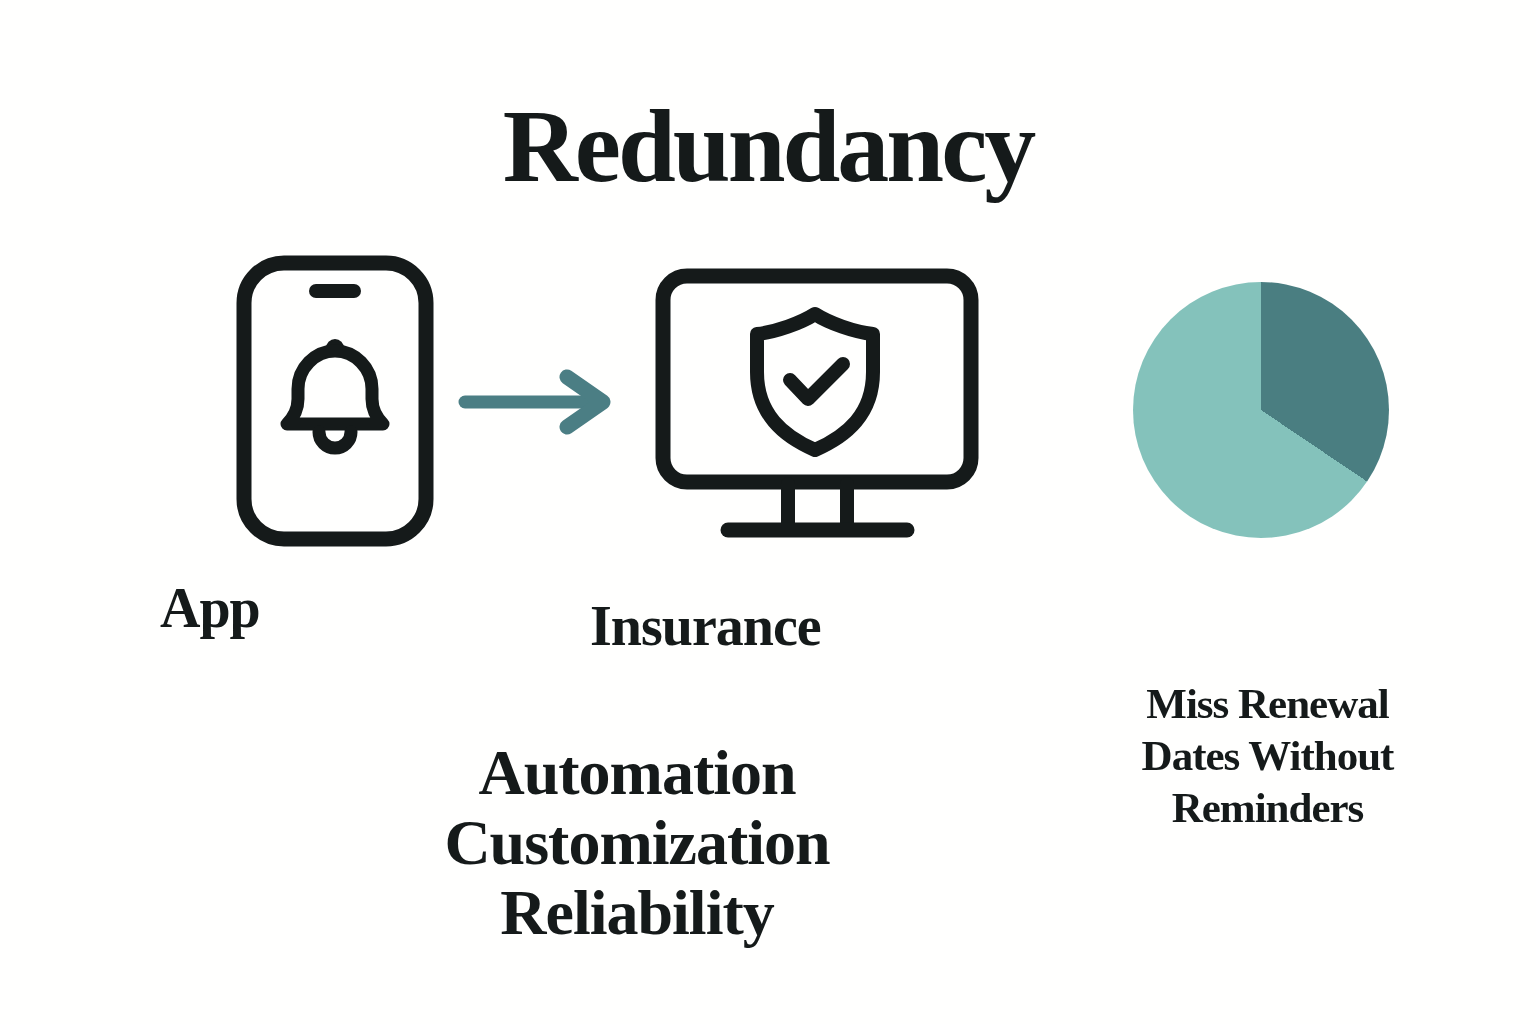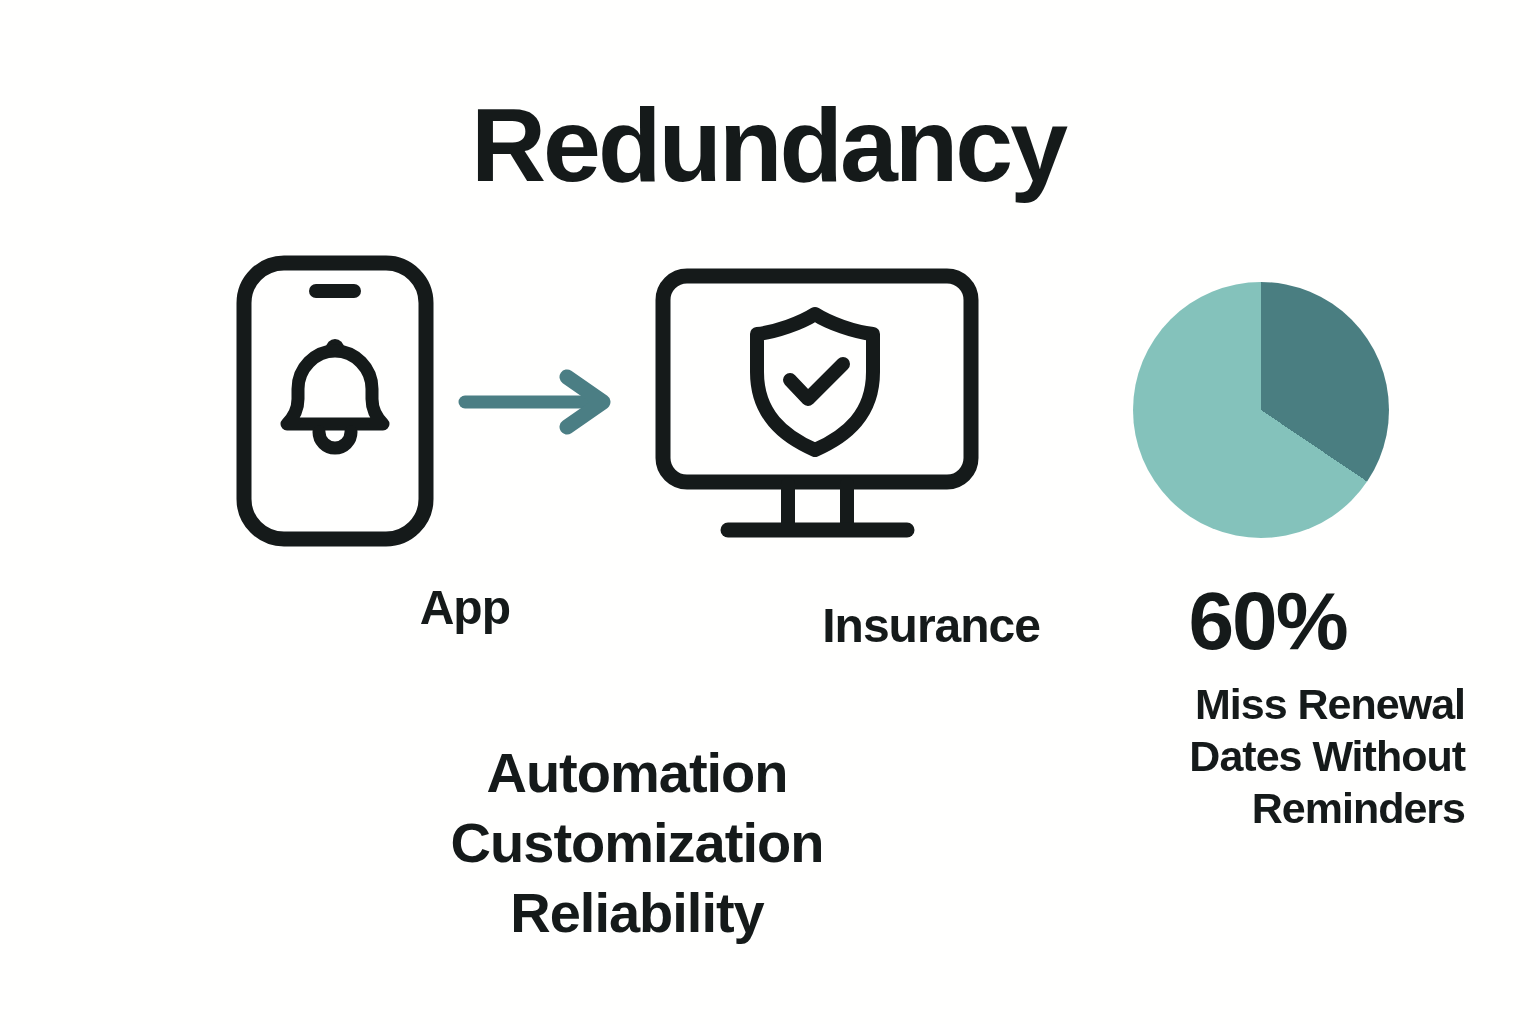--- a/index.html
+++ b/index.html
@@ -14,51 +14,52 @@
   body{
     background:var(--bg);
     font-family:"Liberation Sans","DejaVu Sans",sans-serif;
     color:var(--ink);
   }
   .canvas{
     position:relative;
     width:1536px;height:1024px;
     overflow:hidden;
     background:var(--bg);
+    font-family:Liberation Serif, serif;
   }
   .page-title{
     position:absolute;
     top:86px;left:0;width:1536px;
     text-align:center;
     font-size:104px;
     font-weight:600;
     letter-spacing:-3px;
     color:var(--ink);
   }
   .icon-abs{position:absolute;display:block;}
   .phone-icon{left:236px;top:255px;}
   .arrow-icon{left:455px;top:367px;}
   .monitor-icon{left:655px;top:268px;}
   .label{
     position:absolute;
-    text-align:right;
+    text-align:left;
     font-weight:600;
-    font-size:48px;
+    font-size:56px;
     line-height:68px;
     letter-spacing:-1px;
     color:var(--ink);
   }
   .app-label{left:160px;top:574px;width:350px;}
   .portal-label{left:590px;top:592px;width:450px;}
   .features{
     position:absolute;
     left:387px;top:738px;width:500px;
     text-align:center;
     font-weight:600;
-    font-size:56px;
+    font-size:64px;
     line-height:70px;
     letter-spacing:-1px;
     color:var(--ink);
   }
   .pie{
     position:absolute;
     left:1133px;top:282px;
     width:256px;height:256px;
     border-radius:50%;
     background:var(--pie-light);
@@ -68,21 +69,21 @@
     left:1080px;top:574px;width:375px;
     text-align:center;
     font-size:82px;
     font-weight:600;
     letter-spacing:-2px;
     color:var(--ink);
   }
   .stat-caption{
     position:absolute;
     left:1070px;top:678px;width:395px;
-    text-align:right;
+    text-align:center;
     font-size:43px;
     font-weight:600;
     line-height:52px;
     letter-spacing:-1px;
     color:var(--ink);
   }
   svg .stroke{
     fill:none;
     stroke:var(--ink);
     stroke-linecap:round;
@@ -134,20 +135,19 @@
   </div>
 
   <div class="features">
     <div>Automation</div>
     <div>Customization</div>
     <div>Reliability</div>
   </div>
 
   <div class="pie" style="background: conic-gradient(rgb(74, 126, 129) 0deg, rgb(74, 126, 129) 124deg, rgb(132, 194, 187) 124deg, rgb(132, 194, 187) 360deg);"></div>
 
-  <div class="stat-value">60%</div>
   <div class="stat-caption">
     <div>Miss Renewal</div>
     <div>Dates Without</div>
     <div>Reminders</div>
   </div>
 
 </div>
 
 </body></html>

